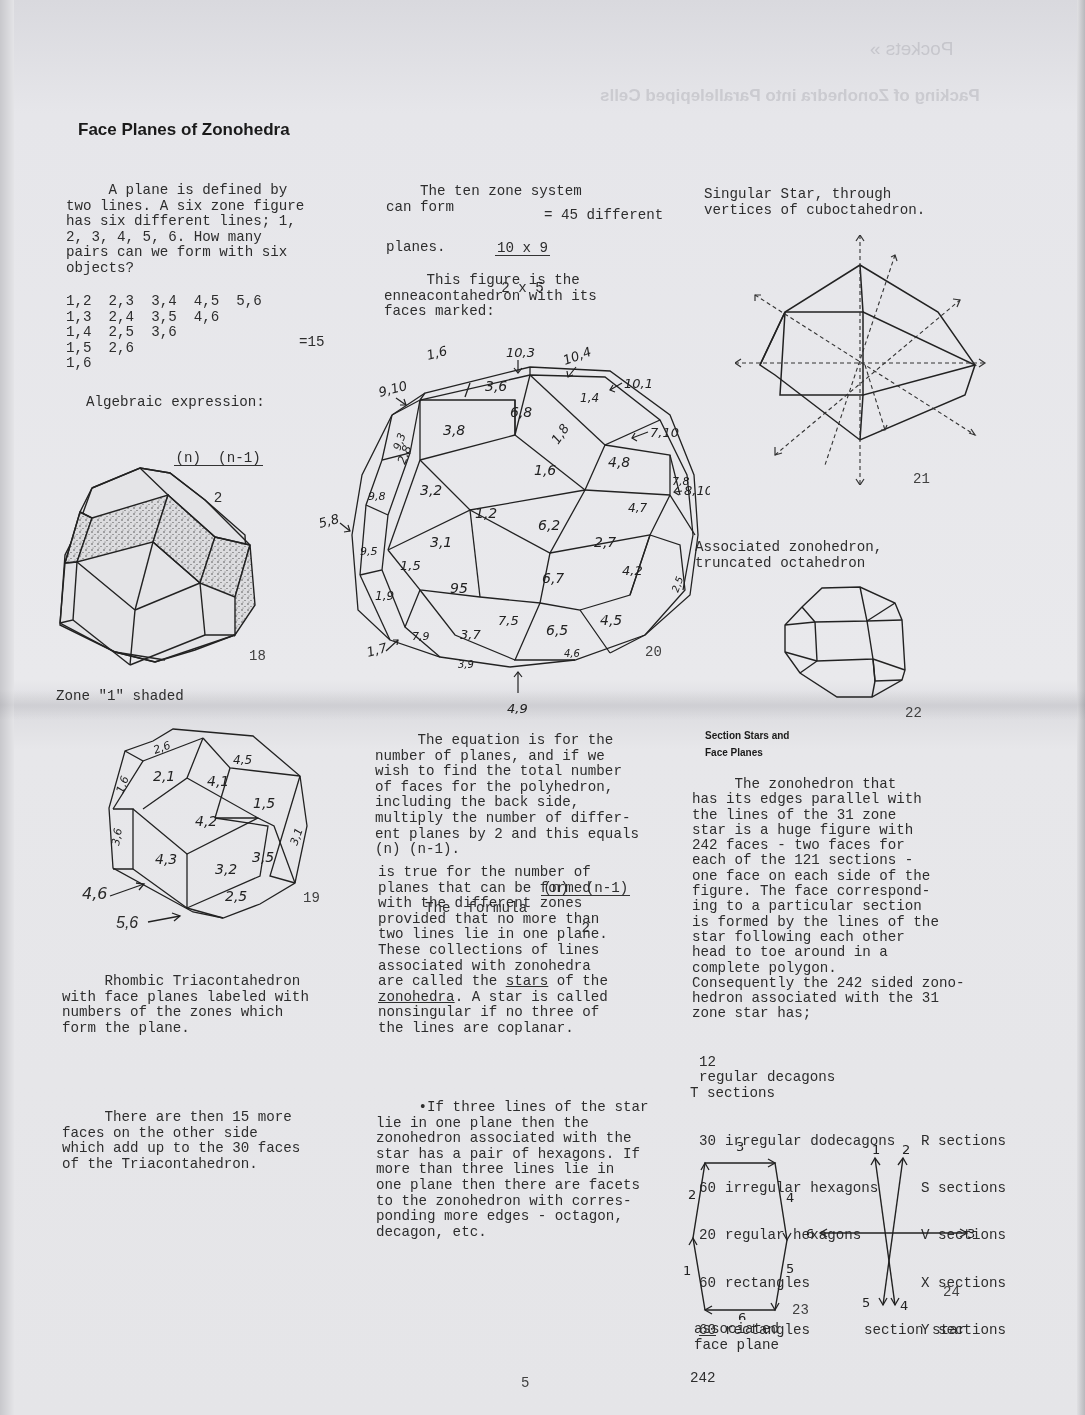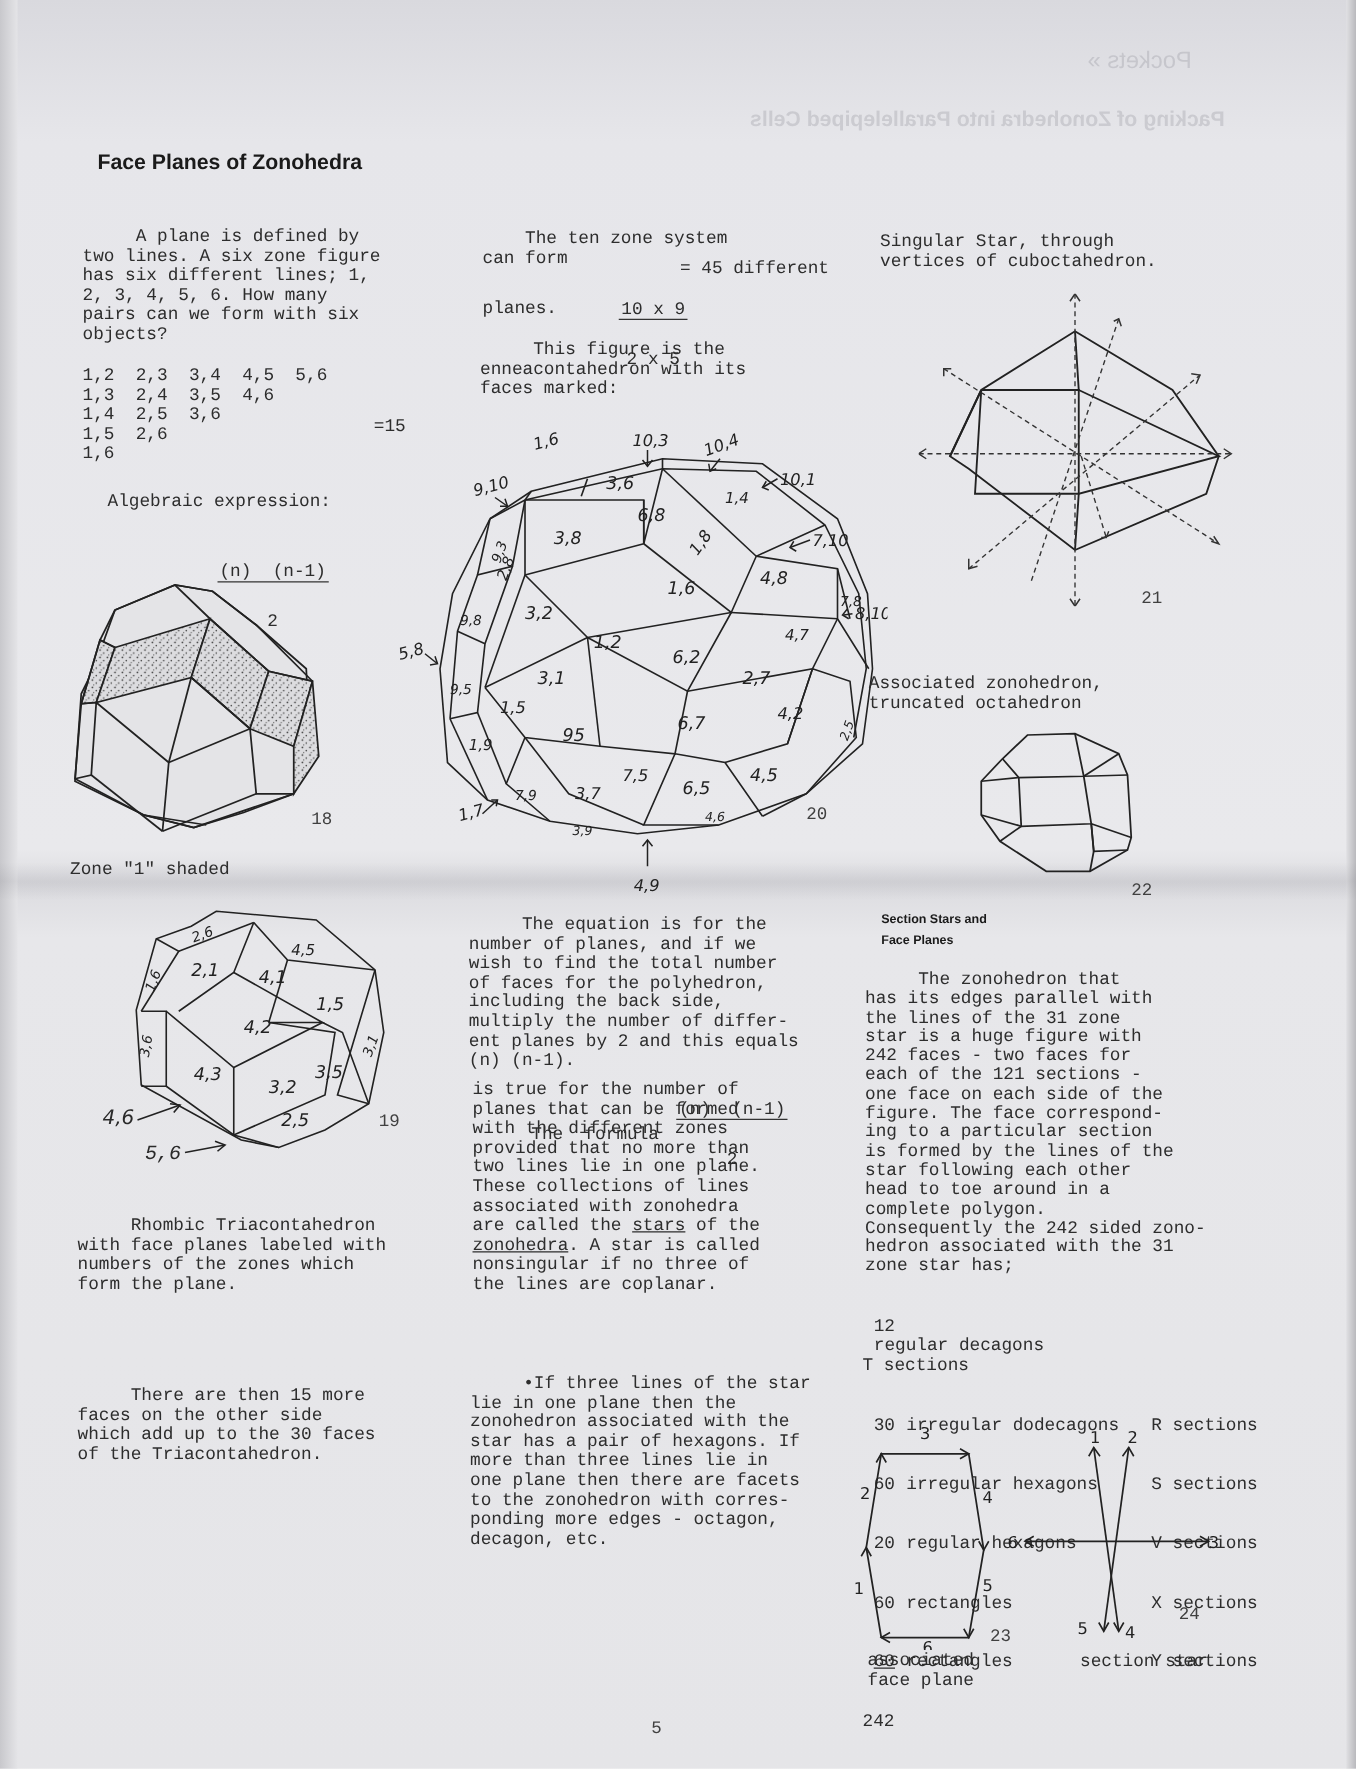--- a/index.html
+++ b/index.html
@@ -138,21 +138,21 @@
     <text x="140" y="148">3,2</text>
     <text x="177" y="136">3,5</text>
     <text x="150" y="175">2,5</text>
   </g>
 </svg>
 <div class="abs hand" style="left:82px; top:884px; font-size:16px; font-family:'DejaVu Sans',sans-serif; font-style:italic;">4,6</div>
 <svg class="abs" style="left:108px; top:880px;" width="40" height="20">
     <line x1="2" y1="16" x2="36" y2="4" stroke="#222" stroke-width="1.3"></line>
     <polyline points="28,3 36,4 31,10" fill="none" stroke="#222" stroke-width="1.3"></polyline>
   </svg>
-<div class="abs hand" style="left:116px; top:914px; font-size:16px; font-family:Liberation Mono, monospace; font-style:italic;">5,6</div>
+<div class="abs hand" style="left:116px; top:914px; font-size:16px; font-family:Liberation Sans, sans-serif; font-style:italic;">5,6</div>
 <svg class="abs" style="left:146px; top:910px;" width="40" height="16">
     <line x1="2" y1="12" x2="34" y2="6" stroke="#222" stroke-width="1.3"></line>
     <polyline points="26,3 34,6 28,11" fill="none" stroke="#222" stroke-width="1.3"></polyline>
   </svg>
 <div class="abs fignum" style="left:303px; top:890px;">19</div>
 
 <div class="abs mono" style="left:62px; top:974px;">     Rhombic Triacontahedron
 with face planes labeled with
 numbers of the zones which
 form the plane.</div>

